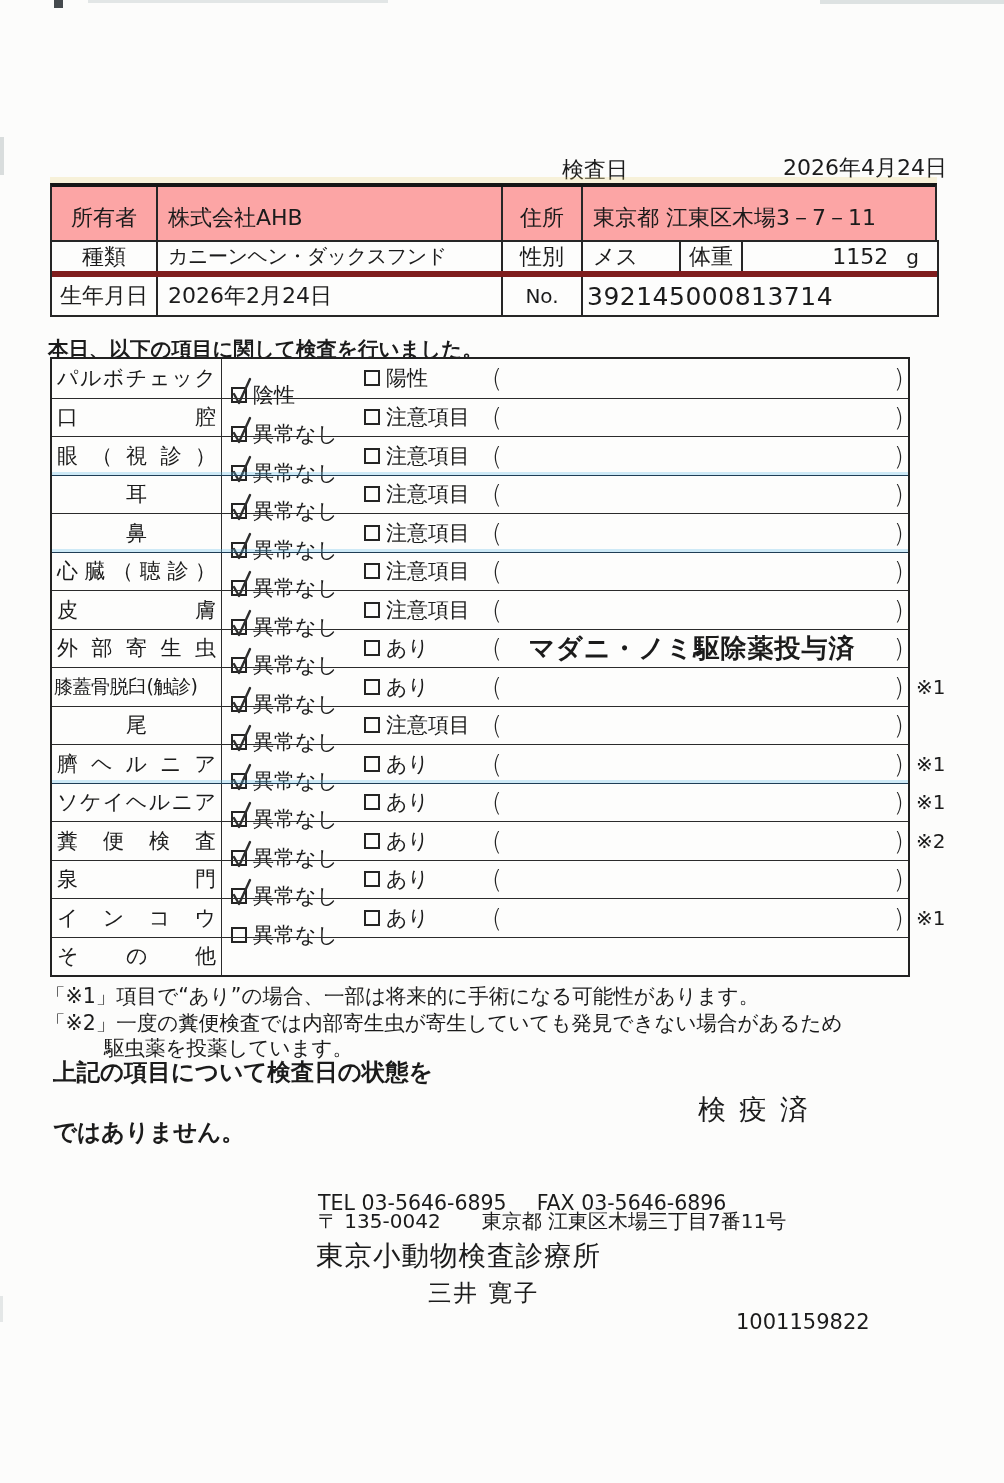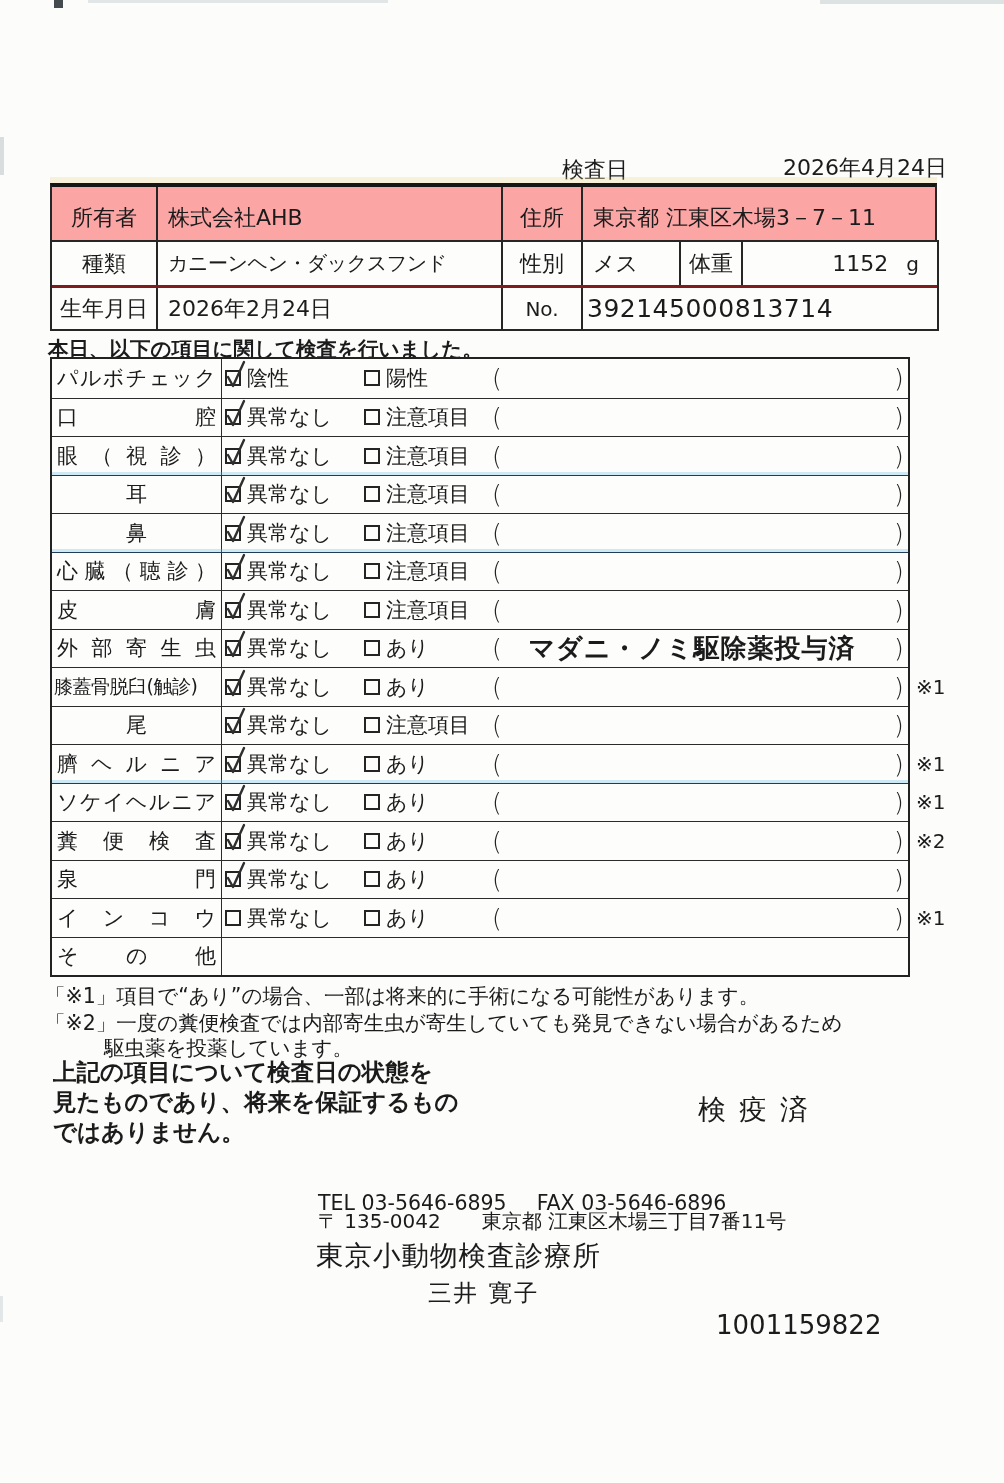--- a/index.html
+++ b/index.html
@@ -21,22 +21,22 @@
 
   .date-label { position:absolute; top:155px; left:562px; font-size:22px; }
   .date-value { position:absolute; top:153px; left:783px; font-size:22px; }
 
   
   .tbl1 { position:absolute; top:183px; left:50px; width:887px; height:68px; display:flex;
           border:2.5px solid #262626; border-top:4.5px solid #161616;
           box-shadow:0 -6px 0 rgba(233,205,95,0.22); background:#fca5a5; }
   .tbl2 { position:absolute; top:240px; left:50px; width:889px;
           border:2.5px solid #262626; background:#fdfdfc; }
-  .tbl2 .row { display:flex; height:43px; }
-  .tbl2 .row2 { border-top:3px solid #7f1d1d; height:44px; }
+  .tbl2 .row { display:flex; height:29px; }
+  .tbl2 .row2 { border-top:6px solid #7f1d1d; height:44px; }
   .hc { display:flex; align-items:center; justify-content:center; font-size:22px; }
   .hc + .hc { border-left:2px solid #262626;text-align:right; }
   .w104 { width:104px; } .w345 { width:345px; } .w80 { width:80px; }
   .w98 { width:98px; } .w62 { width:62px; }
   .grow { flex:1; }
   .left { justify-content:flex-start; padding-left:10px; }
   .breed { font-size:20px; letter-spacing:-0.5px; }
   .weight { justify-content:flex-end; padding-right:18px; gap:18px; }
   .weight .unit { font-size:20px; }
   .nolbl { font-size:20px; }
@@ -51,21 +51,21 @@
   .t-row + .t-row { border-top:1.7px solid #2b2b2b; }
   .t-row.fringe { border-top-color:#1f3d55; box-shadow:0 -3px 0 rgba(96,190,232,0.30); }
   .t-label { width:170px; border-right:1.9px solid #2b2b2b; display:flex; align-items:center;
              padding:0 5px; font-size:21px; }
   .t-label.justify { justify-content:space-between; }
   .t-label.center { justify-content:center; }
   .t-label.plain { font-size:19px; letter-spacing:-0.5px; padding:0 2px; }
   .t-content { position:relative; flex:1; }
   .opt { position:absolute; top:50%; transform:translateY(-50%); display:flex;
          align-items:center; gap:6px; font-size:21px; }
-  .opt1 { left:3px; }
+  .opt1 { left:9px;margin-top:17px; }
   .opt2 { left:142px; }
   .cb { position:relative; width:16px; height:16px; border:2px solid #242424;
         display:inline-block; flex:none; background:#fdfdfc; }
   .check-svg { position:absolute; left:-3px; top:-13px; width:23px; height:31px; overflow:visible; }
   .check-svg polyline { fill:none; stroke:#2e2e2e; stroke-width:2.4;
         stroke-linecap:round; stroke-linejoin:round; }
   .paren { position:absolute; top:50%; transform:translateY(-50%); font-size:25px;
            font-weight:300; color:#222; }
   .paren-open { left:270px; }
   .paren-close { left:672px; }
@@ -82,21 +82,21 @@
   .stmt { position:absolute; left:53px; font-size:23.5px; font-weight:bold; }
   .s1 { top:1056px; } .s2 { top:1086px; } .s3 { top:1116px; }
   .stamp { position:absolute; top:1091px; left:698px; font-size:28px;
            letter-spacing:13px; font-weight:500; }
 
   
   .postal-row { position:absolute; top:1208px; left:318px; display:flex; gap:41px; font-size:20px; }
   .tel-row { position:absolute; top:1191px; left:318px; display:flex; gap:30px; font-size:20.5px; }
   .clinic { position:absolute; top:1238px; left:316px; font-size:27.5px; letter-spacing:1px; }
   .vet { position:absolute; top:1277px; left:428px; font-size:23.5px; letter-spacing:2px; }
-  .serial { position:absolute; top:1310px; left:716px; font-size:26px; }
+  .serial { position:absolute; top:1310px; left:736px; font-size:21px; }
 </style>
 </head>
 <body>
 
 <div class="page">
 
   <div class="art art-a"></div>
   <div class="art art-b"></div>
   <div class="art art-c"></div>
   <div class="art art-d"></div>
@@ -491,21 +491,20 @@
         </div>
         <div class="t-content"></div>
       </div>
     </div>
 
   <div class="note n1">「※1」項目で“あり”の場合、一部は将来的に手術になる可能性があります。</div>
   <div class="note n2">「※2」一度の糞便検査では内部寄生虫が寄生していても発見できない場合があるため</div>
   <div class="note n3">駆虫薬を投薬しています。</div>
 
   <div class="stmt s1">上記の項目について検査日の状態を</div>
-  <div class="stmt s2">見たものであり、将来を保証するもの</div>
   <div class="stmt s3">ではありません。</div>
 
   <div class="stamp">検疫済</div>
 
   <div class="postal-row">
     <span>〒 135-0042</span>
     <span>東京都 江東区木場三丁目7番11号</span>
   </div>
   <div class="tel-row">
     <span>TEL 03-5646-6895</span>

